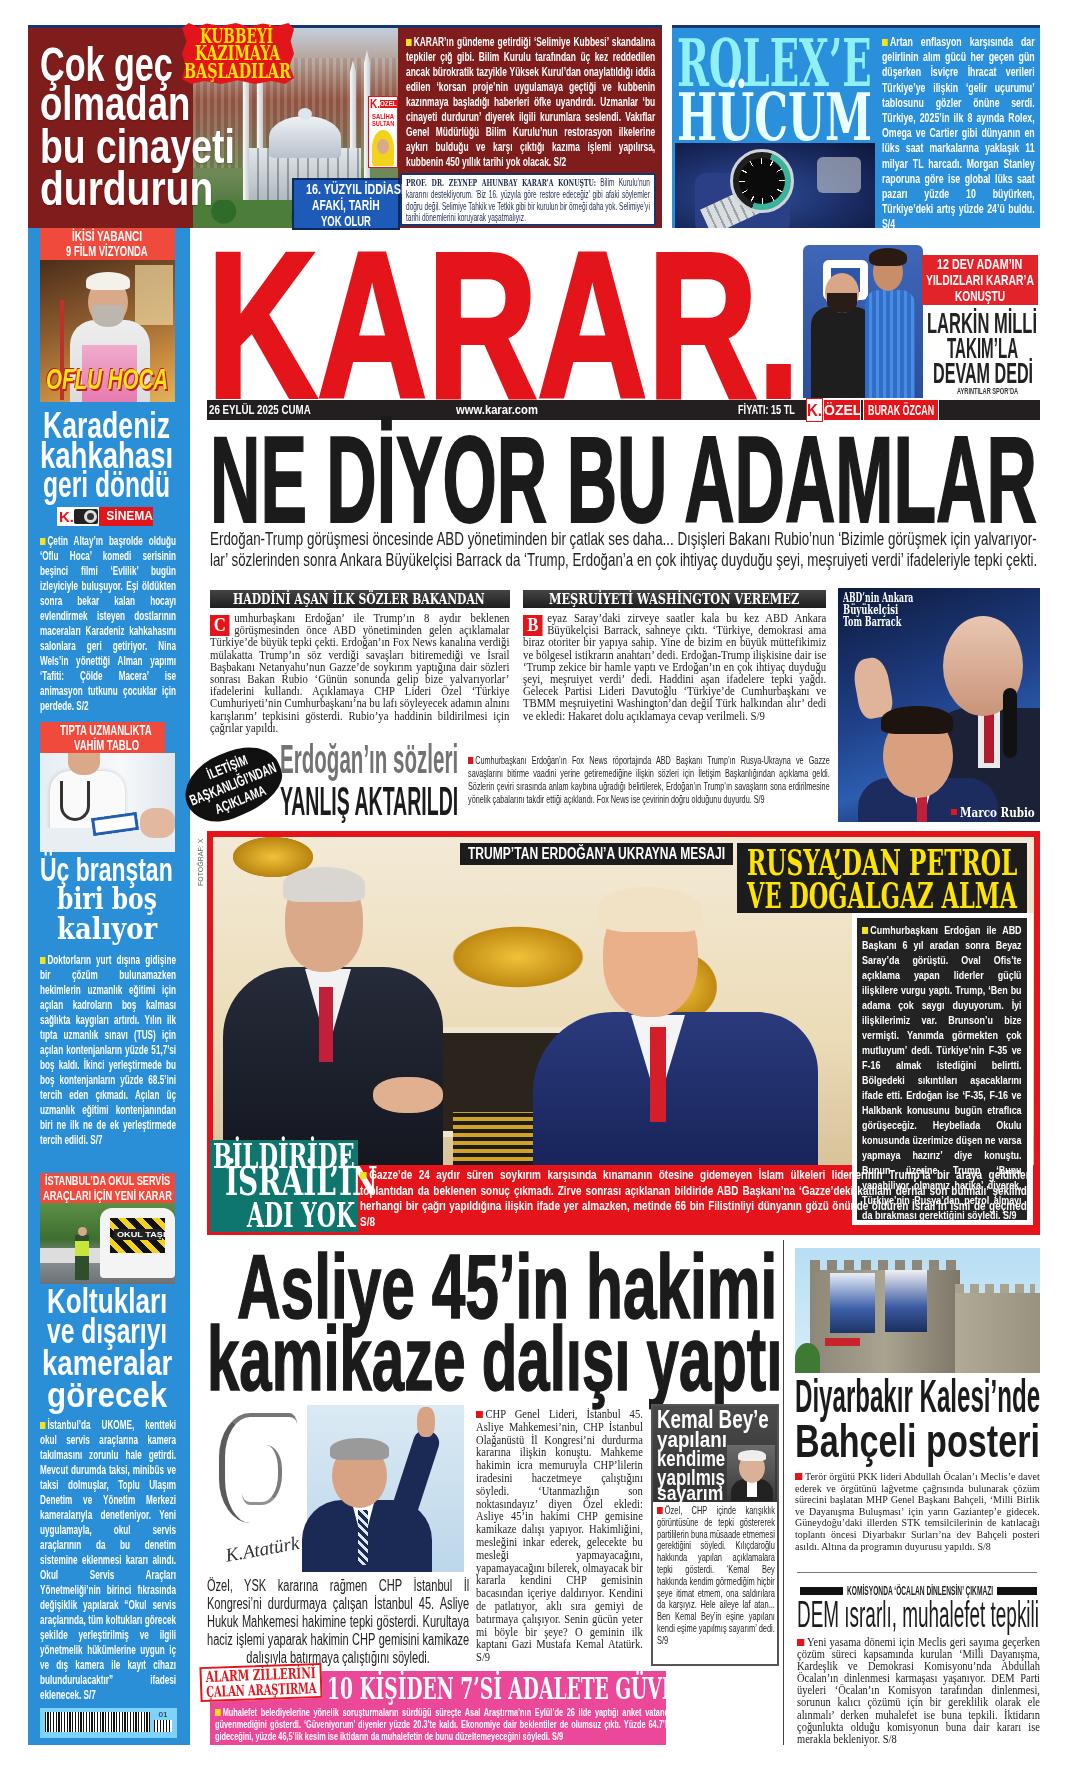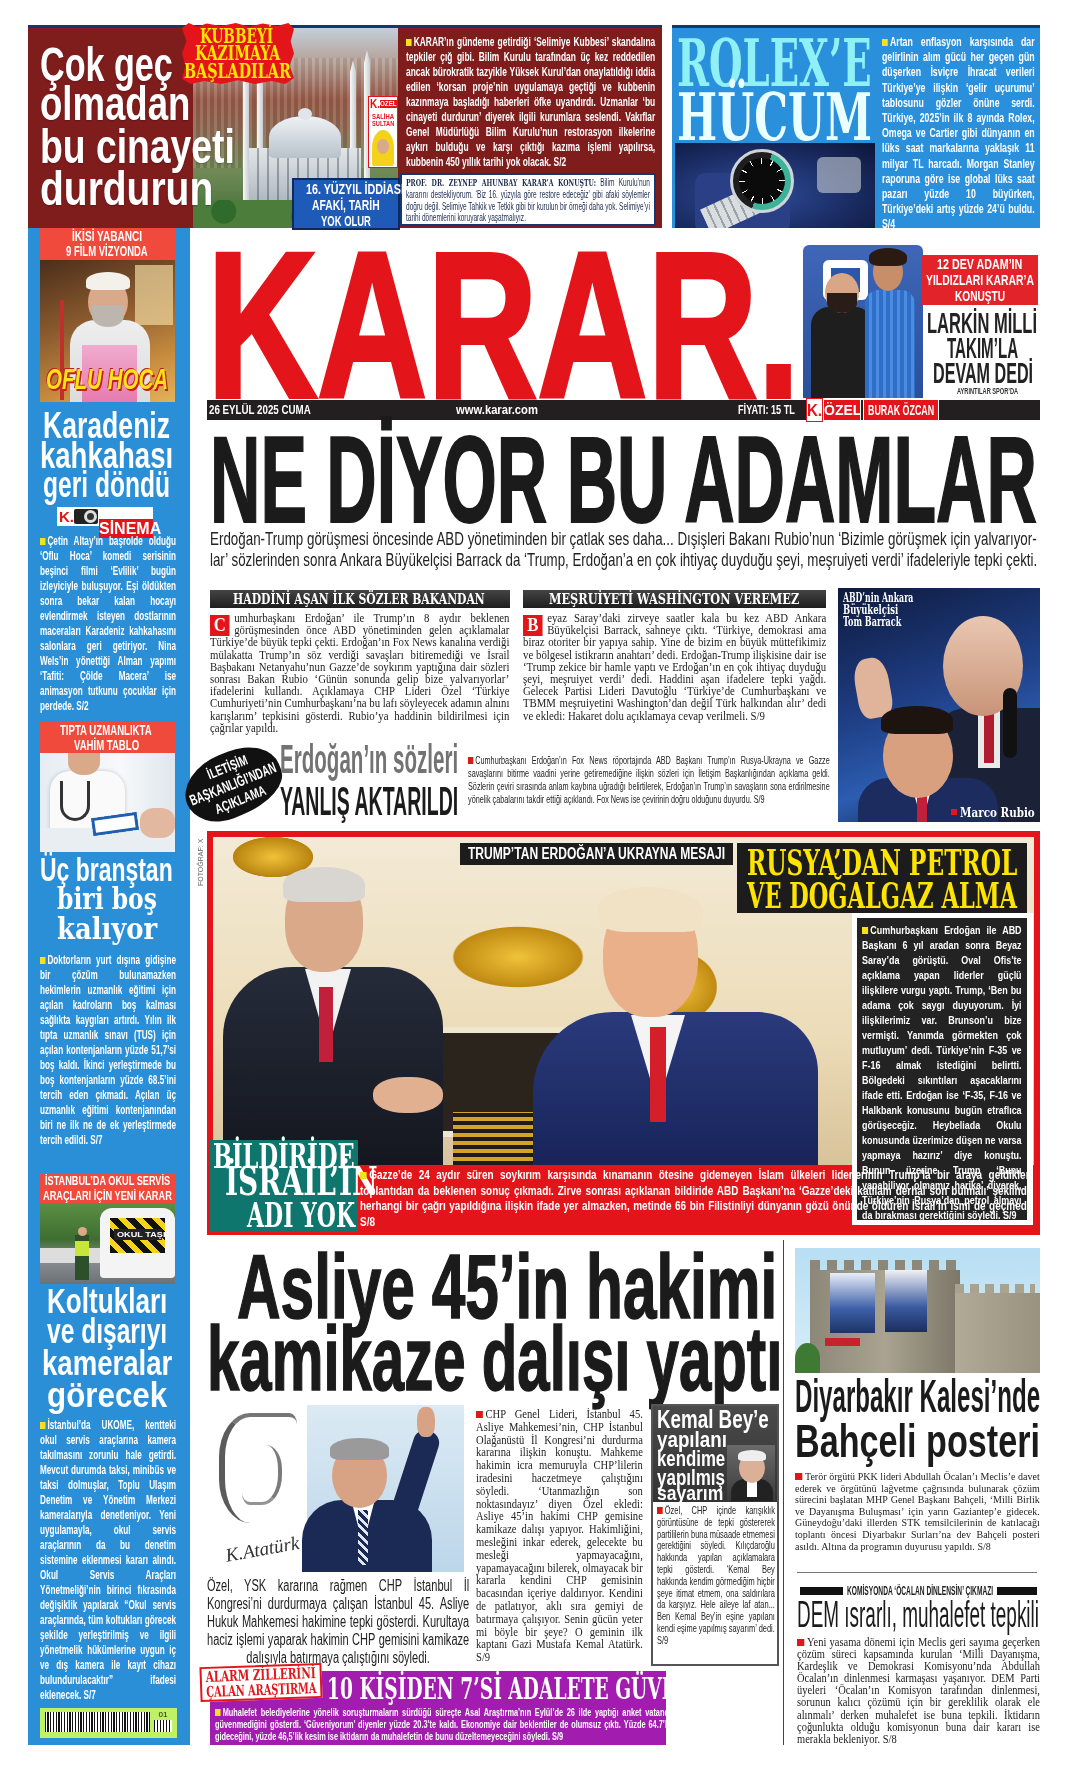--- a/index.html
+++ b/index.html
@@ -148,27 +148,27 @@
       <div class="a" style="left:52px;top:45px;width:32px;height:22px;background:#bdb6ae;border-radius:0 0 50% 50%"></div>
       <div class="fb bold" style="left:6px;top:104px;width:122px;height:30px;font-size:30px;line-height:30px;font-style:italic;color:#ffe21a;text-shadow:2px 2px 0 #c0201c,-1px -1px 0 #c0201c"><span class="fit" style="transform: scaleX(0.685393);">OFLU HOCA</span></div>
     </div>
     <div class="fb bold w" style="left:15px;top:182px;width:127px;height:31px;font-size:36px;line-height:31px"><span class="fit" style="transform: scaleX(0.738372);">Karadeniz</span></div>
     <div class="fb bold w" style="left:12px;top:212px;width:133px;height:31px;font-size:36px;line-height:31px"><span class="fit" style="transform: scaleX(0.764368);">kahkahası</span></div>
     <div class="fb bold w" style="left:15px;top:241px;width:127px;height:31px;font-size:36px;line-height:31px"><span class="fit" style="transform: scaleX(0.682796);">geri döndü</span></div>
     <div class="a" style="left:29px;top:279px;width:96px;height:19px;background:#fff">
       <div class="a bold" style="left:2px;top:0;width:14px;height:19px;font-size:15px;line-height:19px;color:#e3151a">K.</div>
       <div class="a" style="left:17px;top:2px;width:24px;height:15px;background:#222;border-radius:2px"></div>
       <div class="a round" style="left:27px;top:3px;width:13px;height:13px;border:3px solid #ddd;background:#333"></div>
-      <div class="a bold w" style="left:42px;top:12px;width:54px;height:19px;background:#e3151a;font-size:16px;line-height:19px;text-align:left">SİNEMA</div>
+      <div class="a bold w" style="left:42px;top:0;width:54px;height:19px;background:#e3151a;font-size:12px;line-height:19px;text-align:right">SİNEMA</div>
     </div>
     <div class="a" style="left:12px;top:306px;width:136px;height:182px">
       <p class="cz bold w" style="width:200px;transform:scaleX(.68);font-size:12px;line-height:15px"><span class="by"></span><span>Çetin Altay’ın başrolde olduğu ‘Oflu Hoca’ komedi serisinin beşinci filmi ‘Evlilik’ bugün izleyiciyle buluşuyor. Eşi öldükten sonra bekar kalan hocayı evlendirmek isteyen dostlarının maceraları Karadeniz kahkahasını salonlara geri getiriyor. Nina Wels’in yönettiği Alman yapımı ‘Tafiti: Çölde Macera’ ise animasyon tutkunu çocuklar için perdede. S/2</span></p>
     </div>
 
-    <div class="a tag" style="left:12px;top:494px;width:135px;height:31px">
+    <div class="a tag" style="left:12px;top:494px;width:125px;height:31px">
       <div class="fb bold w" style="left:20px;top:1px;width:92px;height:15px;font-size:14px;line-height:15px"><span class="fit" style="transform: scaleX(0.686567);">TIPTA UZMANLIKTA</span></div>
       <div class="fb bold w" style="left:34px;top:16px;width:65px;height:15px;font-size:14px;line-height:15px"><span class="fit" style="transform: scaleX(0.684211);">VAHİM TABLO</span></div>
     </div>
     <div class="a" style="left:12px;top:525px;width:135px;height:99px;overflow:hidden;background:linear-gradient(90deg,#e6edf2,#f7f9fb 60%,#dfe6ec)">
       <div class="a" style="left:10px;top:18px;width:75px;height:81px;background:#fafafa;border-radius:20px 20px 0 0;box-shadow:0 0 4px rgba(0,0,0,.2)"></div>
       <div class="a skin" style="left:28px;top:-6px;width:32px;height:28px;border-radius:0 0 45% 45%"></div>
       <div class="a" style="left:20px;top:28px;width:30px;height:40px;border:3px solid #333;border-top:none;border-radius:0 0 20px 20px"></div>
       <div class="a" style="left:0;top:75px;width:135px;height:24px;background:#e9eef2"></div>
       <div class="a" style="left:52px;top:62px;width:46px;height:18px;background:#1f5fae;transform:rotate(-8deg);box-shadow:inset 0 0 0 3px #1f5fae,inset 0 0 0 12px #fff"></div>
       <div class="a" style="left:100px;top:55px;width:35px;height:30px;background:#e2b9a0;border-radius:40%"></div>
@@ -194,21 +194,21 @@
       <div class="fb bold w" style="left:74px;top:26px;width:48px;height:11px;background:#222;font-size:8px;line-height:11px;text-align:center"><span class="fit" style="transform: scaleX(1.14286);">OKUL TAŞI</span></div>
     </div>
     <div class="fb bold w" style="left:19px;top:1057px;width:120px;height:31px;font-size:35px;line-height:31px"><span class="fit" style="transform: scaleX(0.745342);">Koltukları</span></div>
     <div class="fb bold w" style="left:19px;top:1087px;width:120px;height:31px;font-size:35px;line-height:31px"><span class="fit" style="transform: scaleX(0.701754);">ve dışarıyı</span></div>
     <div class="fb bold w" style="left:14px;top:1119px;width:130px;height:31px;font-size:35px;line-height:31px"><span class="fit" style="transform: scaleX(0.787879);">kameralar</span></div>
     <div class="fb bold w" style="left:19px;top:1151px;width:120px;height:31px;font-size:35px;line-height:31px"><span class="fit" style="transform: scaleX(0.895522);">görecek</span></div>
     <div class="a" style="left:12px;top:1190px;width:136px;height:287px">
       <p class="cz bold w" style="width:200px;transform:scaleX(.68);font-size:12px;line-height:15px"><span class="by"></span><span>İstanbul’da UKOME, kentteki okul servis araçlarına kamera takılmasını zorunlu hale getirdi. Mevcut durumda taksi, minibüs ve taksi dolmuşlar, Toplu Ulaşım Denetim ve Yönetim Merkezi kameralarıyla denetleniyor. Yeni uygulamayla, okul servis araçlarının da bu denetim sistemine eklenmesi kararı alındı. Okul Servis Araçları Yönetmeliği’nin birinci fıkrasında değişiklik yapılarak “Okul servis araçlarında, tüm koltukları görecek şekilde yerleştirilmiş ve ilgili yönetmelik hükümlerine uygun iç ve dış kamera ile kayıt cihazı bulundurulacaktır” ifadesi eklenecek. S/7</span></p>
     </div>
 
-    <div class="a" style="left:12px;top:1480px;width:137px;height:30px;background:#bef264;padding:4px 5px">
+    <div class="a" style="left:12px;top:1480px;width:137px;height:30px;background:#7dd3fc;padding:4px 5px">
       <div class="a" style="left:5px;top:4px;width:105px;height:20px;background:repeating-linear-gradient(90deg,#111 0 1px,#fff 1px 2px,#111 2px 4px,#fff 4px 5px,#111 5px 6px,#fff 6px 8px,#111 8px 9px,#fff 9px 11px)"></div>
       <div class="a" style="left:114px;top:12px;width:18px;height:12px;background:repeating-linear-gradient(90deg,#111 0 1px,#fff 1px 3px)"></div>
       <div class="a" style="left:114px;top:2px;width:18px;height:9px;font-size:8px;line-height:9px;text-align:center;color:#111">01</div>
     </div>
   </aside>
 
   <section class="a" style="left:0;top:0;width:0;height:0">
     <div class="fb bold" style="left:210px;top:418px;width:827px;height:123px;font-size:123px;line-height:123px;color:#1b1b1b;-webkit-text-stroke:2px #1b1b1b"><span class="fit" style="transform: scaleX(0.567215);">NE DİYOR BU ADAMLAR</span></div>
     <div class="fb" style="left:210px;top:528px;width:827px;height:21px;font-size:19px;line-height:21px;color:#222"><span class="fit" style="transform: scaleX(0.704429);">Erdoğan-Trump görüşmesi öncesinde ABD yönetiminden bir çatlak ses daha... Dışişleri Bakanı Rubio’nun ‘Bizimle görüşmek için yalvarıyor-</span></div>
     <div class="fb" style="left:210px;top:549px;width:827px;height:21px;font-size:19px;line-height:21px;color:#222"><span class="fit" style="transform: scaleX(0.701442);">lar’ sözlerinden sonra Ankara Büyükelçisi Barrack da ‘Trump, Erdoğan’a en çok ihtiyaç duyduğu şeyi, meşruiyeti verdi’ ifadeleriyle tepki çekti.</span></div>
@@ -351,21 +351,21 @@
     <div class="fb bold w" style="left:657px;top:1449px;width:68px;height:19px;font-size:22px;line-height:19px"><span class="fit" style="transform: scaleX(0.764045);">kendime</span></div>
     <div class="fb bold w" style="left:657px;top:1468px;width:68px;height:19px;font-size:22px;line-height:19px"><span class="fit" style="transform: scaleX(0.772727);">yapılmış</span></div>
     <div class="fb bold w" style="left:657px;top:1484px;width:66px;height:18px;font-size:21px;line-height:18px"><span class="fit" style="transform: scaleX(0.835443);">sayarım</span></div>
     <div class="a" style="left:657px;top:1505px;width:118px;height:155px">
       <p class="cz" style="width:166px;transform:scaleX(.71);font-size:10.5px;line-height:11.8px;color:#222"><span class="br"></span><span>Özel, CHP içinde karışıklık görüntüsüne de tepki göstererek partililerin buna müsaade etmemesi gerektiğini söyledi. Kılıçdaroğlu hakkında yapılan açıklamalara tepki gösterdi. ‘Kemal Bey hakkında kendim görmediğim hiçbir şeye itimat etmem, ona saldırılara da karşıyız. Hele aileye laf atan... Ben Kemal Bey’in eşine yapılanı kendi eşime yapılmış sayarım’ dedi. S/9</span></p>
     </div>
 
     <div class="a" style="left:783px;top:1240px;width:1px;height:505px;background:#444"></div>
   </section>
 
-  <section class="a" style="left:210px;top:1671px;width:456px;height:74px;background:#a21caf">
+  <section class="a" style="left:210px;top:1671px;width:456px;height:74px;background:#ec4899">
     <div class="fb slab w" style="left:117px;top:3px;width:440px;height:30px;font-size:30px;line-height:30px"><span class="fit" style="transform: scaleX(0.620592);">10 KİŞİDEN 7’Sİ ADALETE GÜVENMİYOR</span></div>
     <div class="a" style="left:5px;top:35px;width:553px;height:37px">
       <p class="cz bold w" style="width:790px;transform:scaleX(.7);font-size:10.5px;line-height:12.2px"><span class="by"></span><span>Muhalefet belediyelerine yönelik soruşturmaların sürdüğü süreçte Asal Araştırma’nın Eylül’de 26 ilde yaptığı anket vatandaşın yüzde 72’sinin adalete güvenmediğini gösterdi. ‘Güveniyorum’ diyenler yüzde 20.3’te kaldı. Ekonomiye dair beklentiler de olumsuz çıktı. Yüzde 64.7’lik kesim ekonominin kötüye gideceğini, yüzde 46,5’lik kesim ise iktidarın da muhalefetin de bunu düzeltemeyeceğini söyledi. S/9</span></p>
     </div>
   </section>
   <div class="a" style="left:200px;top:1665px;width:122px;height:35px;background:#fff;border:2px solid #e3151a;transform:rotate(-2deg)">
     <div class="fb slab" style="left:4px;top:1px;width:110px;height:15px;font-size:15px;line-height:15px;color:#e3151a"><span class="fit" style="transform: scaleX(0.691824);">ALARM ZİLLERİNİ</span></div>
     <div class="fb slab" style="left:4px;top:16px;width:110px;height:15px;font-size:15px;line-height:15px;color:#e3151a"><span class="fit" style="transform: scaleX(0.647059);">ÇALAN ARAŞTIRMA</span></div>
   </div>
 

